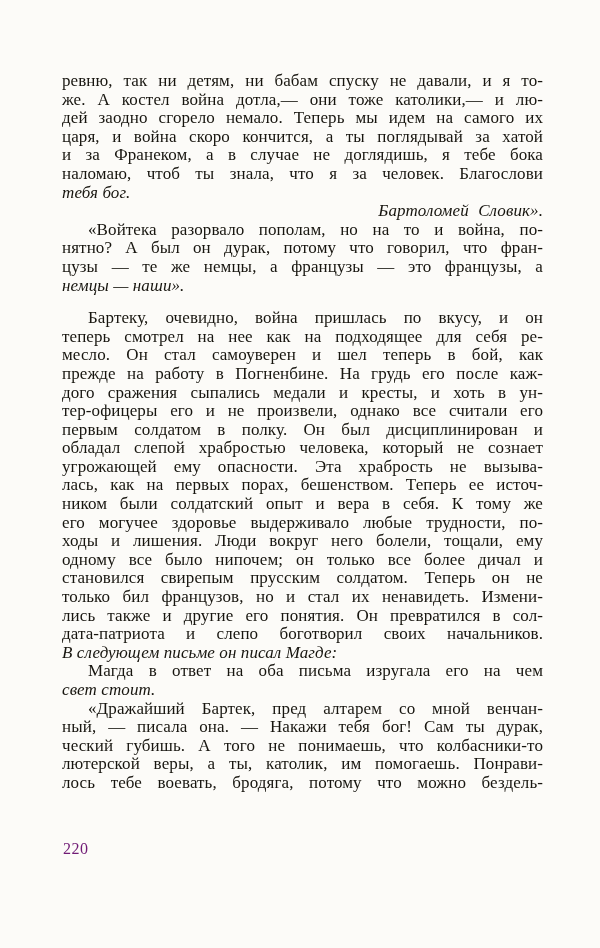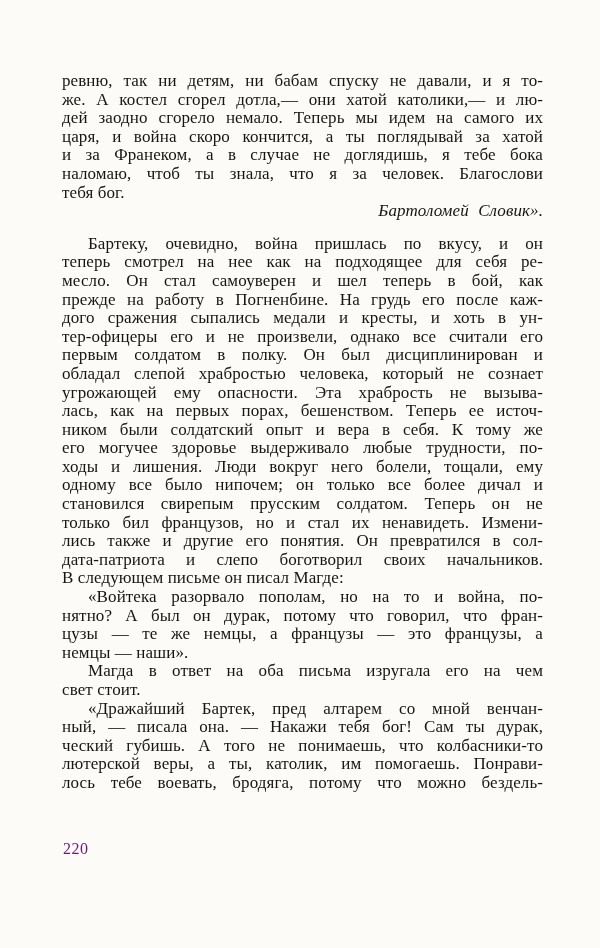--- a/index.html
+++ b/index.html
@@ -31,20 +31,21 @@
   }
   .para { margin: 0; }
   .para.gap-before { margin-top: 14px; }
   .line {
     text-align: justify;
     text-align-last: justify;
     white-space: normal;
   }
   .line.short {
     text-align-last: left;
+    font-style: italic;
   }
   .line.indent {
     text-indent: 26px;
   }
   .para.signature .line {
     text-align: right;
     text-align-last: right;
     font-style: italic;
     word-spacing: 5px;
   }
@@ -57,29 +58,35 @@
     letter-spacing: 0.5px;
   }
 </style>
 </head>
 <body>
 
 <div class="page">
   <div class="text-block">
       <div class="para continuation">
         <div class="line">ревню, так ни детям, ни бабам спуску не давали, и я то-</div>
-        <div class="line">же. А костел сгорел дотла,— они хатой католики,— и лю-</div>
+        <div class="line">же. А костел война дотла,— они тоже католики,— и лю-</div>
         <div class="line">дей заодно сгорело немало. Теперь мы идем на самого их</div>
         <div class="line">царя, и война скоро кончится, а ты поглядывай за хатой</div>
         <div class="line">и за Франеком, а в случае не доглядишь, я тебе бока</div>
         <div class="line">наломаю, чтоб ты знала, что я за человек. Благослови</div>
         <div class="line short">тебя бог.</div>
       </div>
       <div class="para signature">
         <div class="line short">Бартоломей Словик».</div>
+      </div>
+      <div class="para indented">
+        <div class="line indent">«Войтека разорвало пополам, но на то и война, по-</div>
+        <div class="line">нятно? А был он дурак, потому что говорил, что фран-</div>
+        <div class="line">цузы — те же немцы, а французы — это французы, а</div>
+        <div class="line short">немцы — наши».</div>
       </div>
       <div class="para indented gap-before">
         <div class="line indent">Бартеку, очевидно, война пришлась по вкусу, и он</div>
         <div class="line">теперь смотрел на нее как на подходящее для себя ре-</div>
         <div class="line">месло. Он стал самоуверен и шел теперь в бой, как</div>
         <div class="line">прежде на работу в Погненбине. На грудь его после каж-</div>
         <div class="line">дого сражения сыпались медали и кресты, и хоть в ун-</div>
         <div class="line">тер-офицеры его и не произвели, однако все считали его</div>
         <div class="line">первым солдатом в полку. Он был дисциплинирован и</div>
         <div class="line">обладал слепой храбростью человека, который не сознает</div>
@@ -89,26 +96,20 @@
         <div class="line">его могучее здоровье выдерживало любые трудности, по-</div>
         <div class="line">ходы и лишения. Люди вокруг него болели, тощали, ему</div>
         <div class="line">одному все было нипочем; он только все более дичал и</div>
         <div class="line">становился свирепым прусским солдатом. Теперь он не</div>
         <div class="line">только бил французов, но и стал их ненавидеть. Измени-</div>
         <div class="line">лись также и другие его понятия. Он превратился в сол-</div>
         <div class="line">дата-патриота и слепо боготворил своих начальников.</div>
         <div class="line short">В следующем письме он писал Магде:</div>
       </div>
       <div class="para indented">
-        <div class="line indent">«Войтека разорвало пополам, но на то и война, по-</div>
-        <div class="line">нятно? А был он дурак, потому что говорил, что фран-</div>
-        <div class="line">цузы — те же немцы, а французы — это французы, а</div>
-        <div class="line short">немцы — наши».</div>
-      </div>
-      <div class="para indented">
         <div class="line indent">Магда в ответ на оба письма изругала его на чем</div>
         <div class="line short">свет стоит.</div>
       </div>
       <div class="para indented">
         <div class="line indent">«Дражайший Бартек, пред алтарем со мной венчан-</div>
         <div class="line">ный, — писала она. — Накажи тебя бог! Сам ты дурак,</div>
         <div class="line">ческий губишь. А того не понимаешь, что колбасники-то</div>
         <div class="line">лютерской веры, а ты, католик, им помогаешь. Понрави-</div>
         <div class="line">лось тебе воевать, бродяга, потому что можно бездель-</div>
       </div>

